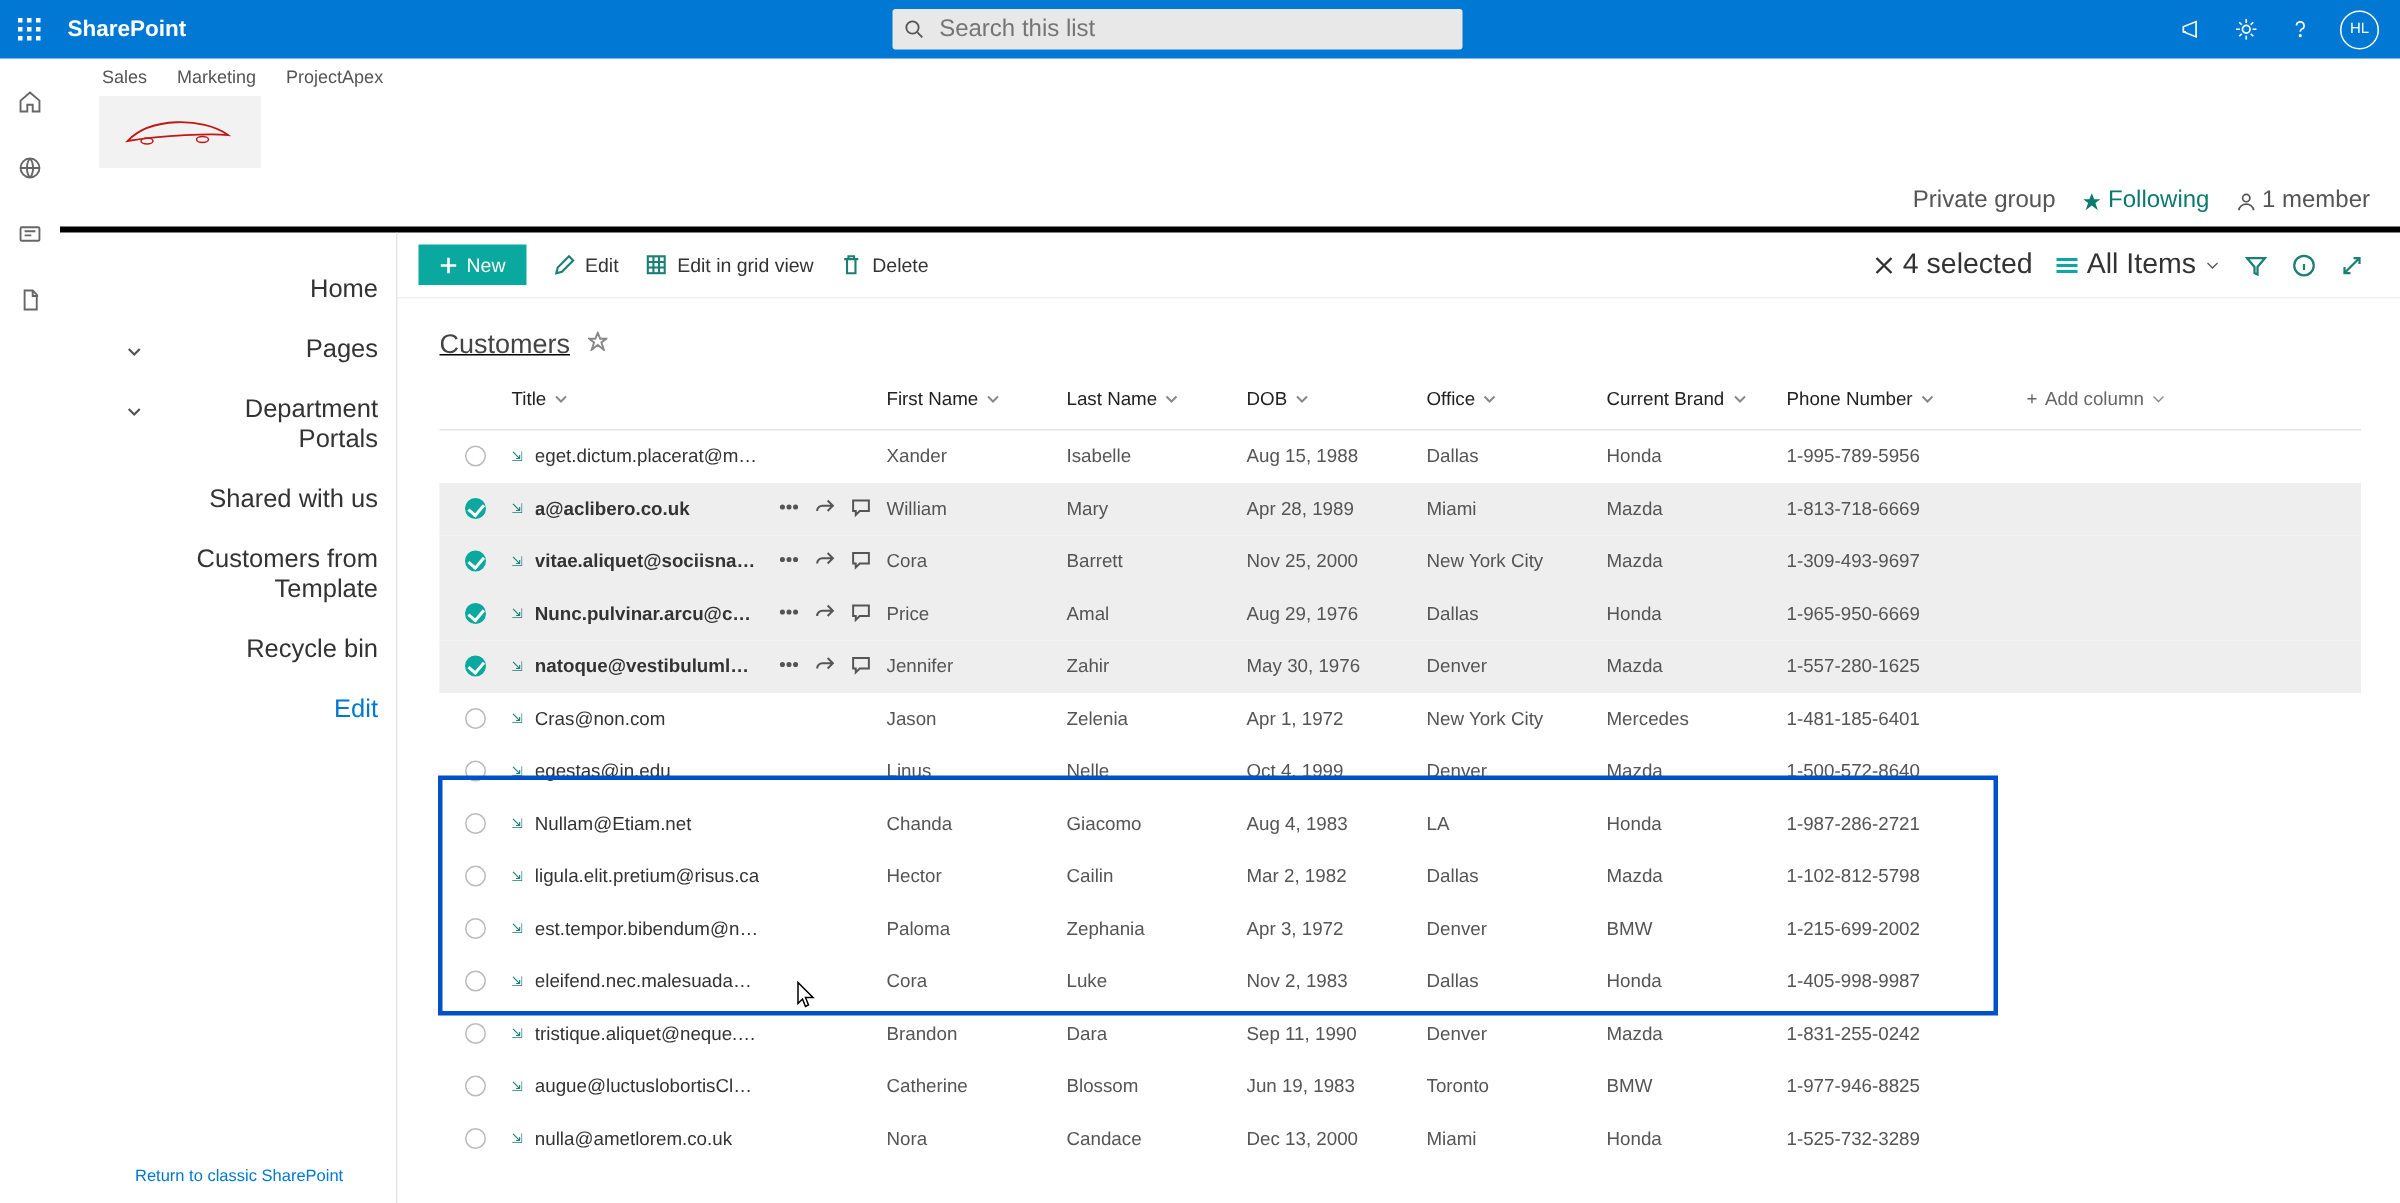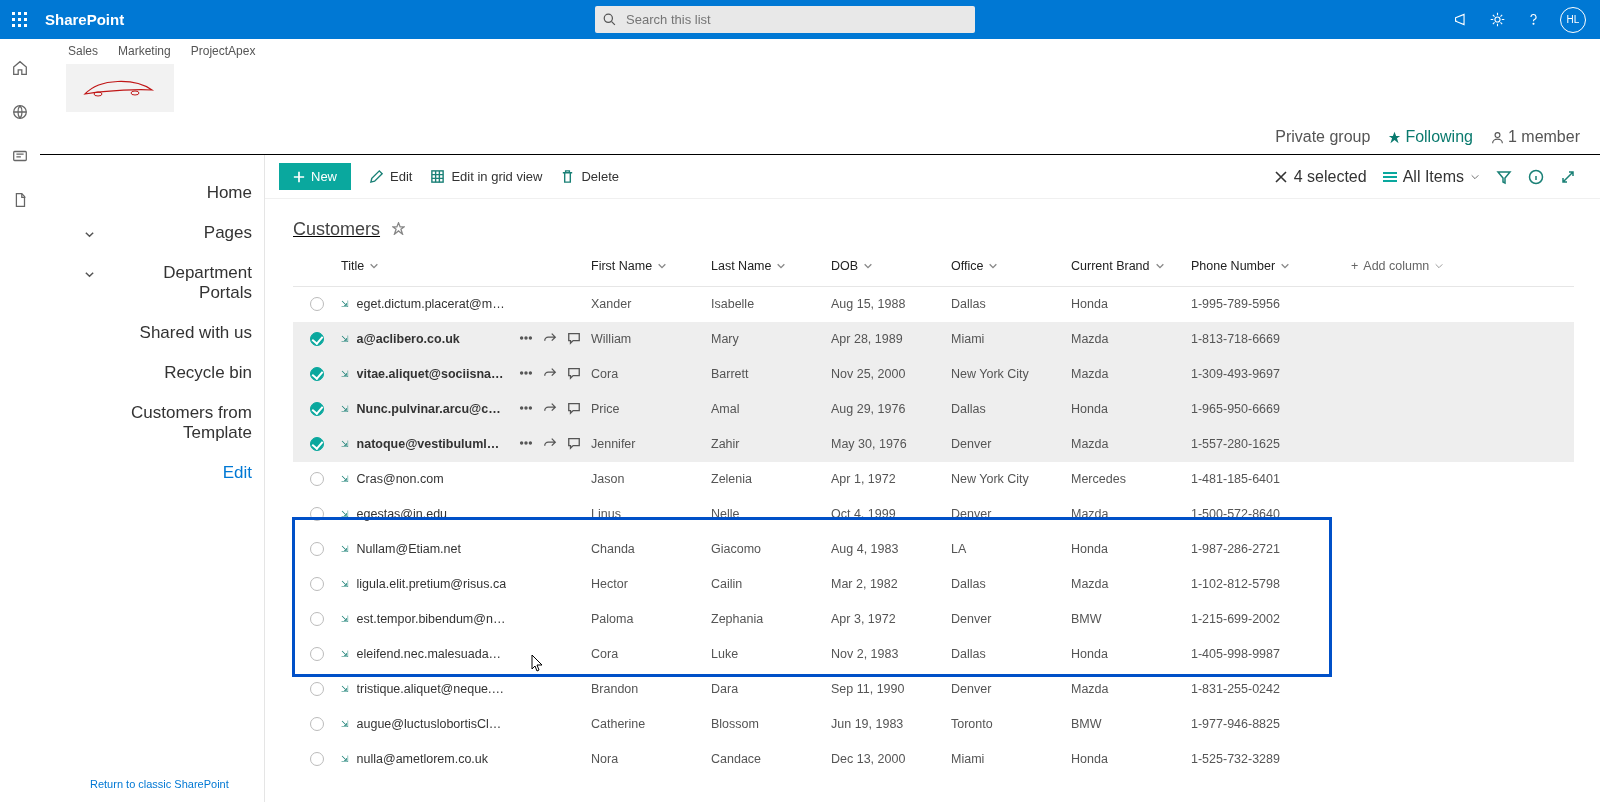--- a/index.html
+++ b/index.html
@@ -5,36 +5,36 @@
 * { margin:0; padding:0; box-sizing:border-box; font-family:"Segoe UI", Arial, sans-serif; }
 html, body { width:1600px; height:802px; overflow:hidden; background:#fff; }
 
 
 .suite-bar { height:39px; background:#0078d4; display:flex; align-items:center; color:#fff; }
 .waffle { width:39px; height:39px; display:flex; align-items:center; justify-content:center; cursor:pointer; }
 .waffle svg { width:16px; height:16px; fill:#fff; }
 .app-name { font-size:15px; font-weight:600; margin-left:6px; }
 .search-wrap { position:absolute; left:595px; top:6px; width:380px; height:27px; background:#e8e8e8; border-radius:2px; display:flex; align-items:center; padding:0 8px; }
 .search-ic { width:14px; height:14px; margin-right:10px; color:#555; }
-.search-wrap input { border:none; background:transparent; outline:none; font-size:13px; color:#0f766e; width:100%; }
+.search-wrap input { border:none; background:transparent; outline:none; font-size:16px; color:#0f766e; width:100%; }
 .suite-right { margin-left:auto; display:flex; align-items:center; gap:18px; padding-right:14px; }
 .suite-ic { width:18px; height:18px; color:#fff; cursor:pointer; display:flex; align-items:center; justify-content:center; }
 .suite-ic svg { width:17px; height:17px; stroke:#fff; fill:none; stroke-width:1.3; }
 .avatar { width:26px; height:26px; border-radius:50%; border:1px solid #fff; display:flex; align-items:center; justify-content:center; font-size:10px; cursor:pointer; }
 
 
 .body { display:flex; height:763px; }
 .app-rail { width:40px; border-right:1px solid transparent; display:flex; flex-direction:column; align-items:center; padding-top:20px; gap:26px; }
 .rail-ic { width:18px; height:18px; color:#666; cursor:pointer; }
 .rail-ic svg { width:18px; height:18px; fill:none; stroke:#666; stroke-width:1.4; }
 
 .main { flex:1; display:flex; flex-direction:column; }
 
 
-.site-hdr { height:116px; padding:5px 26px 0 26px; border-bottom:1px solid #000000; position:relative; }
+.site-hdr { height:116px; padding:5px 26px 0 26px; border-bottom:4px solid #000000; position:relative; }
 .hub-nav { display:flex; gap:20px; font-size:12px; color:#555; padding-left:2px; }
 .hub-nav span { cursor:pointer; }
 .logo-box { width:108px; height:48px; background:#f2f2f2; margin-top:6px; display:flex; align-items:center; justify-content:center; }
 .logo-box svg { width:80px; height:24px; }
 .site-meta { position:absolute; right:20px; bottom:8px; display:flex; align-items:center; gap:18px; font-size:16px; color:#555; }
 .follow { display:flex; align-items:center; gap:4px; color:#0a7a6e; }
 .follow svg { width:13px; height:13px; fill:#0a7a6e; }
 .members { display:flex; align-items:center; gap:4px;}
 .members svg { width:13px; height:13px; stroke:#555; fill:none; stroke-width:1.4;}
 
@@ -48,21 +48,21 @@
 .chev svg { width:11px; height:11px; stroke:#555; fill:none; stroke-width:1.6; }
 .nav-item.edit { color:#0078d4; }
 .return-link { position:absolute; left:50px; bottom:12px; font-size:11px; color:#0078d4; cursor:pointer; }
 
 
 .list-page { flex:1; overflow:auto; position:relative; }
 .cmd-bar { height:44px; display:flex; align-items:center; padding:0 24px 0 14px; border-bottom:1px solid #f0f0f0; }
 .btn-new { background:#0aa89e; color:#fff; font-size:13px; padding:6px 14px; border:none; display:flex; align-items:center; gap:6px; cursor:pointer; }
 .cmd-item { display:flex; align-items:center; gap:6px; margin-left:18px; font-size:13px; color:#333; cursor:pointer; }
 .cmd-item svg { width:15px; height:15px; stroke:#1a8076; fill:none; stroke-width:1.5; }
-.cmd-right { margin-left:auto; display:flex; align-items:center; gap:16px; font-size:16px; color:#333; }
+.cmd-right { margin-left:auto; display:flex; align-items:center; gap:16px; font-size:19px; color:#333; }
 .sel-count { display:flex; align-items:center; gap:6px; }
 .sel-count svg { width:14px; height:14px; stroke:#333; fill:none; stroke-width:1.6;}
 .view-pick { display:flex; align-items:center; gap:6px; }
 .view-pick .bar { width:14px; height:2px; background:#0aa89e; box-shadow:0 4px 0 #0aa89e, 0 -4px 0 #0aa89e; }
 .ic { width:16px; height:16px; }
 .ic svg { width:16px; height:16px; stroke:#1a8076; fill:none; stroke-width:1.5; }
 
 .list-title-row { padding:20px 0 12px 28px; display:flex; align-items:center; gap:12px;text-decoration:underline; }
 .list-title { font-size:18px; font-weight:500; color:#444; }
 .star svg{ width:13px; height:13px; stroke:#888; fill:none; stroke-width:1.6;}
@@ -207,22 +207,22 @@
               </svg></span>
           <span>Pages</span>
         </div>
         <div class="nav-item parent">
           <span class="chev"><svg viewBox="0 0 12 12">
                 <path d="M2 4l4 4 4-4"></path>
               </svg></span>
           <span>Department Portals</span>
         </div>
         <div class="nav-item">Shared with us</div>
+        <div class="nav-item">Customers from Template</div>
         <div class="nav-item">Recycle bin</div>
-        <div class="nav-item">Customers from Template</div>
         <div class="nav-item edit">Edit</div>
         <div class="return-link">Return to classic SharePoint</div>
       </div>
 
       <div class="list-page">
         <div class="cmd-bar">
           <button class="btn-new">
             <svg viewBox="0 0 14 14" width="12" height="12" stroke="#fff" stroke-width="2">
                 <path d="M7 1v12M1 7h12"></path>
               </svg>

